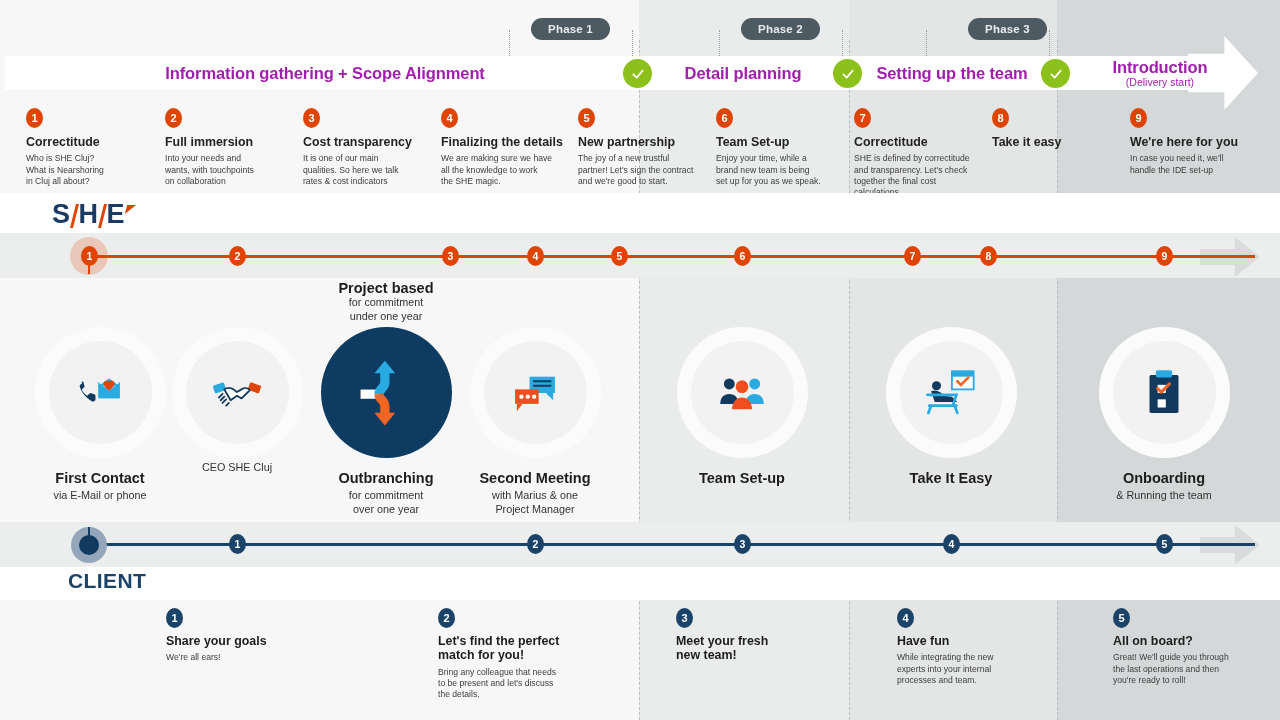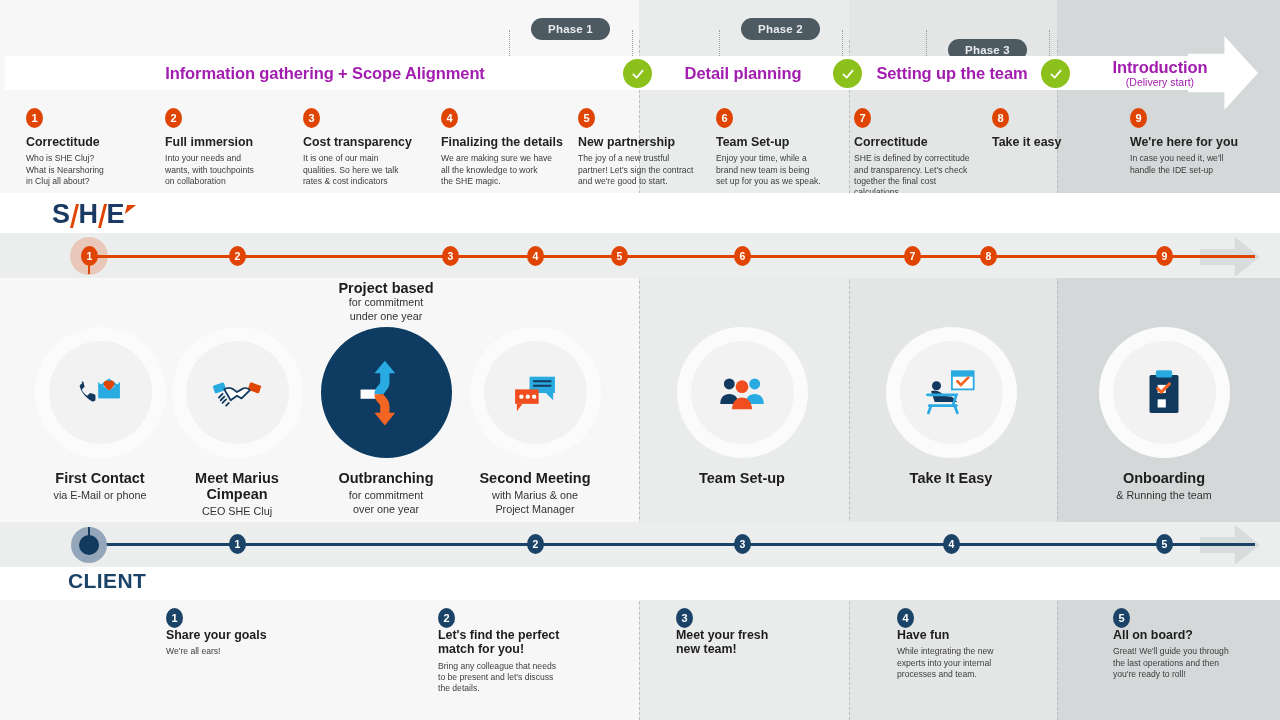--- a/index.html
+++ b/index.html
@@ -116,21 +116,21 @@
   .client-label { position:absolute; left:68px; top:569px; font-size:21px; font-weight:bold;
                   color:#1b4368; letter-spacing:.4px; }
 
   
   .cl-step { position:absolute; top:608px; width:135px; }
   .cnum {
     width:17px; height:20px; border-radius:50%;
     background:#1b4368; color:#fff; font-size:11px; font-weight:bold;
     display:flex; align-items:center; justify-content:center; line-height:1;
   }
-  .cl-step .c-title { margin-top:0; font-size:12.4px; font-weight:bold; color:#1d1d1d; line-height:1.15; }
+  .cl-step .c-title { margin-top:6px; font-size:12.4px; font-weight:bold; color:#1d1d1d; line-height:1.15; }
   .cl-step .c-desc  { margin-top:4px; font-size:8.6px; color:#3c3c3c; line-height:1.33; }
 </style>
 </head>
 <body>
 
 <div class="stage">
 
   <div class="band b0"></div>
   <div class="band b1"></div>
   <div class="band b2"></div>
@@ -143,21 +143,21 @@
       <div class="phase-pill" style="left: 531px; width: 79px;">
         <span>Phase 1</span>
       </div>
       <div class="phase-brace" style="left: 509px;"></div>
       <div class="phase-brace" style="left: 632px;"></div>
       <div class="phase-pill" style="left: 741px; width: 79px;">
         <span>Phase 2</span>
       </div>
       <div class="phase-brace" style="left: 719px;"></div>
       <div class="phase-brace" style="left: 842px;"></div>
-      <div class="phase-pill" style="left: 948px; width: 79px; margin-top: 21px;">
+      <div class="phase-pill" style="left: 968px; width: 79px;">
         <span>Phase 3</span>
       </div>
       <div class="phase-brace" style="left: 926px;"></div>
       <div class="phase-brace" style="left: 1049px;"></div>
     </div>
 
   <div class="header-band"></div>
   <div class="header-arrow"></div>
   <div id="header-titles">
       <div class="hdr-title" style="left: 125px; width: 400px;">
@@ -302,22 +302,20 @@
         <div class="circle-outer">
           <div class="circle-inner">
             <svg width="58" height="58" viewBox="0 0 64 64" xmlns="http://www.w3.org/2000/svg">
               <rect x="6" y="22" width="13" height="9" rx="1.5" transform="rotate(-18 12 26)" fill="#29ABE2"></rect>
               <rect x="45" y="22" width="13" height="9" rx="1.5" transform="rotate(18 52 26)" fill="#e04403"></rect>
               <path d="M18 28c3-2 7-2 10 0l4 3 5-3c3-2 7-2 9 1l-9 9-5-3-7 5z" fill="#fff" stroke="#123a5e" stroke-width="2" stroke-linejoin="round"></path>
               <path d="M16 33l-4 4m6-1l-4 4m6-1l-4 4m7 0l-3 3" stroke="#123a5e" stroke-width="2" stroke-linecap="round" fill="none"></path>
             </svg>
           </div>
         </div>
-        <div class="mid-title" style="white-space:pre-line">Meet Marius
-Cimpean</div>
         <div class="mid-sub" style="white-space:pre-line">CEO SHE Cluj</div>
       </div>
       <div class="mid-item" style="left: 286px; top: 327px;">
         <div class="circle-solid">
           <svg width="74" height="74" viewBox="0 0 64 64">
             <path d="M10 29h16v8H10z" fill="#fff"></path>
             <path d="M26 33c0-5 5-5 5-10V12" stroke="#29ABE2" stroke-width="8" fill="none"></path>
             <path d="M31 4l9 11H22z" fill="#29ABE2"></path>
             <path d="M26 33c0 5 5 5 5 10v9" stroke="#F26522" stroke-width="8" fill="none"></path>
             <path d="M31 60l9-11H22z" fill="#F26522"></path>

